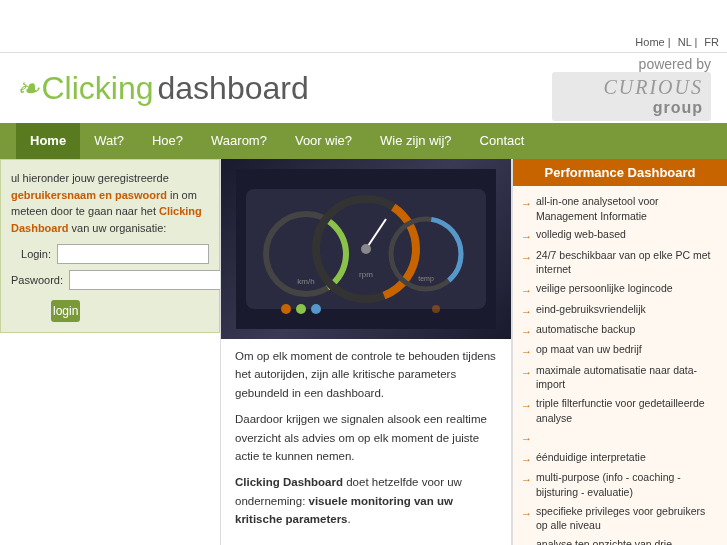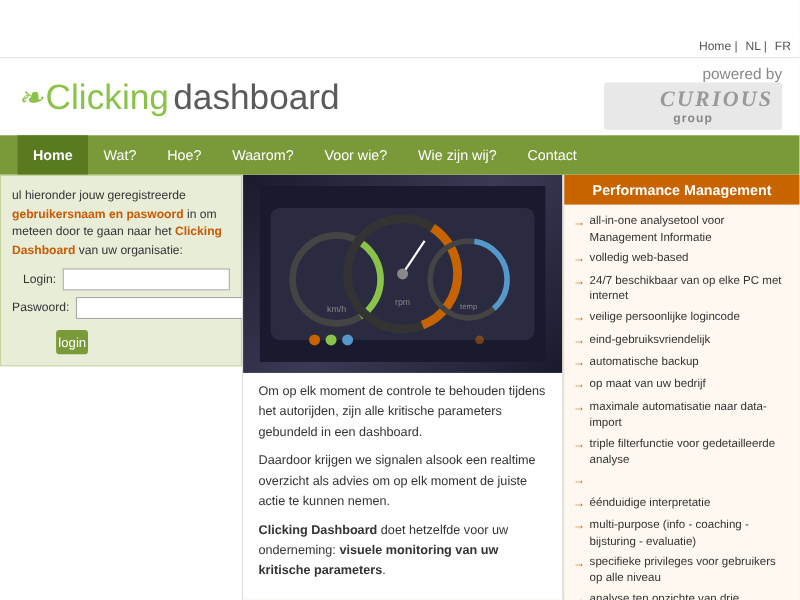--- a/index.html
+++ b/index.html
@@ -48,24 +48,23 @@
       display: inline-block;
       background: #e8e8e8;
       padding: 4px 8px;
       border-radius: 3px;
       font-size: 18px;
       font-weight: bold;
       color: #888;
       letter-spacing: 1px;
     }
     #curious-group {
-      font-size: 11px;
+      font-size: 16px;
       color: #888;
       display: block;
-      text-align: center;
     }
 
     
     #nav {
       background: #7a9a3a;
       display: flex;
       align-items: center;
       padding: 0 16px;
       height: 36px;
     }
@@ -234,21 +233,21 @@
 <div id="header">
   <div id="logo-area">
 
     <span style="color:#8bc34a;font-size:28px;margin-right:2px;font-style:italic;">❧</span>
     <span id="logo-clicking">Clicking</span>
     <span id="logo-dashboard">dashboard</span>
   </div>
   <div id="powered-by">
     <span style="font-size:14px;color:#888;display:block;text-align:right;">powered by</span>
     <div id="curious-logo">
-      <span style="color:#999;font-style:italic;font-size:20px;font-weight:bold;letter-spacing:2px;font-family:Georgia,serif;margin-left:43px;">CURIOUS</span>
+      <span style="color:#999;font-style:italic;font-size:20px;font-weight:normal;letter-spacing:2px;font-family:Georgia,serif;margin-left:43px;">CURIOUS</span>
       <span id="curious-group">group</span>
     </div>
   </div>
 </div>
 
 <div id="nav">
   <a href="#" class="active">Home</a>
   <a href="#">Wat?</a>
   <a href="#">Hoe?</a>
   <a href="#">Waarom?</a>
@@ -309,21 +308,21 @@
     <div id="center-text">
       <p>Om op elk moment de controle te behouden tijdens het autorijden, zijn alle kritische parameters gebundeld in een dashboard.</p>
       <p>Daardoor krijgen we signalen alsook een realtime overzicht als advies om op elk moment de juiste actie te kunnen nemen.</p>
       <p>
         <strong>Clicking Dashboard</strong> doet hetzelfde voor uw onderneming: <strong>visuele monitoring van uw kritische parameters</strong>.
       </p>
     </div>
   </div>
 
   <div id="right-col">
-    <div id="perf-header">Performance Management</div>
+    <div id="perf-header">Performance Dashboard</div>
     <div id="perf-list">
     <div class="perf-item">
           <span class="perf-arrow">→</span>
           <span>all-in-one analysetool voor Management Informatie</span>
         </div>
         <div class="perf-item">
           <span class="perf-arrow">→</span>
           <span>volledig web-based</span>
         </div>
         <div class="perf-item">

